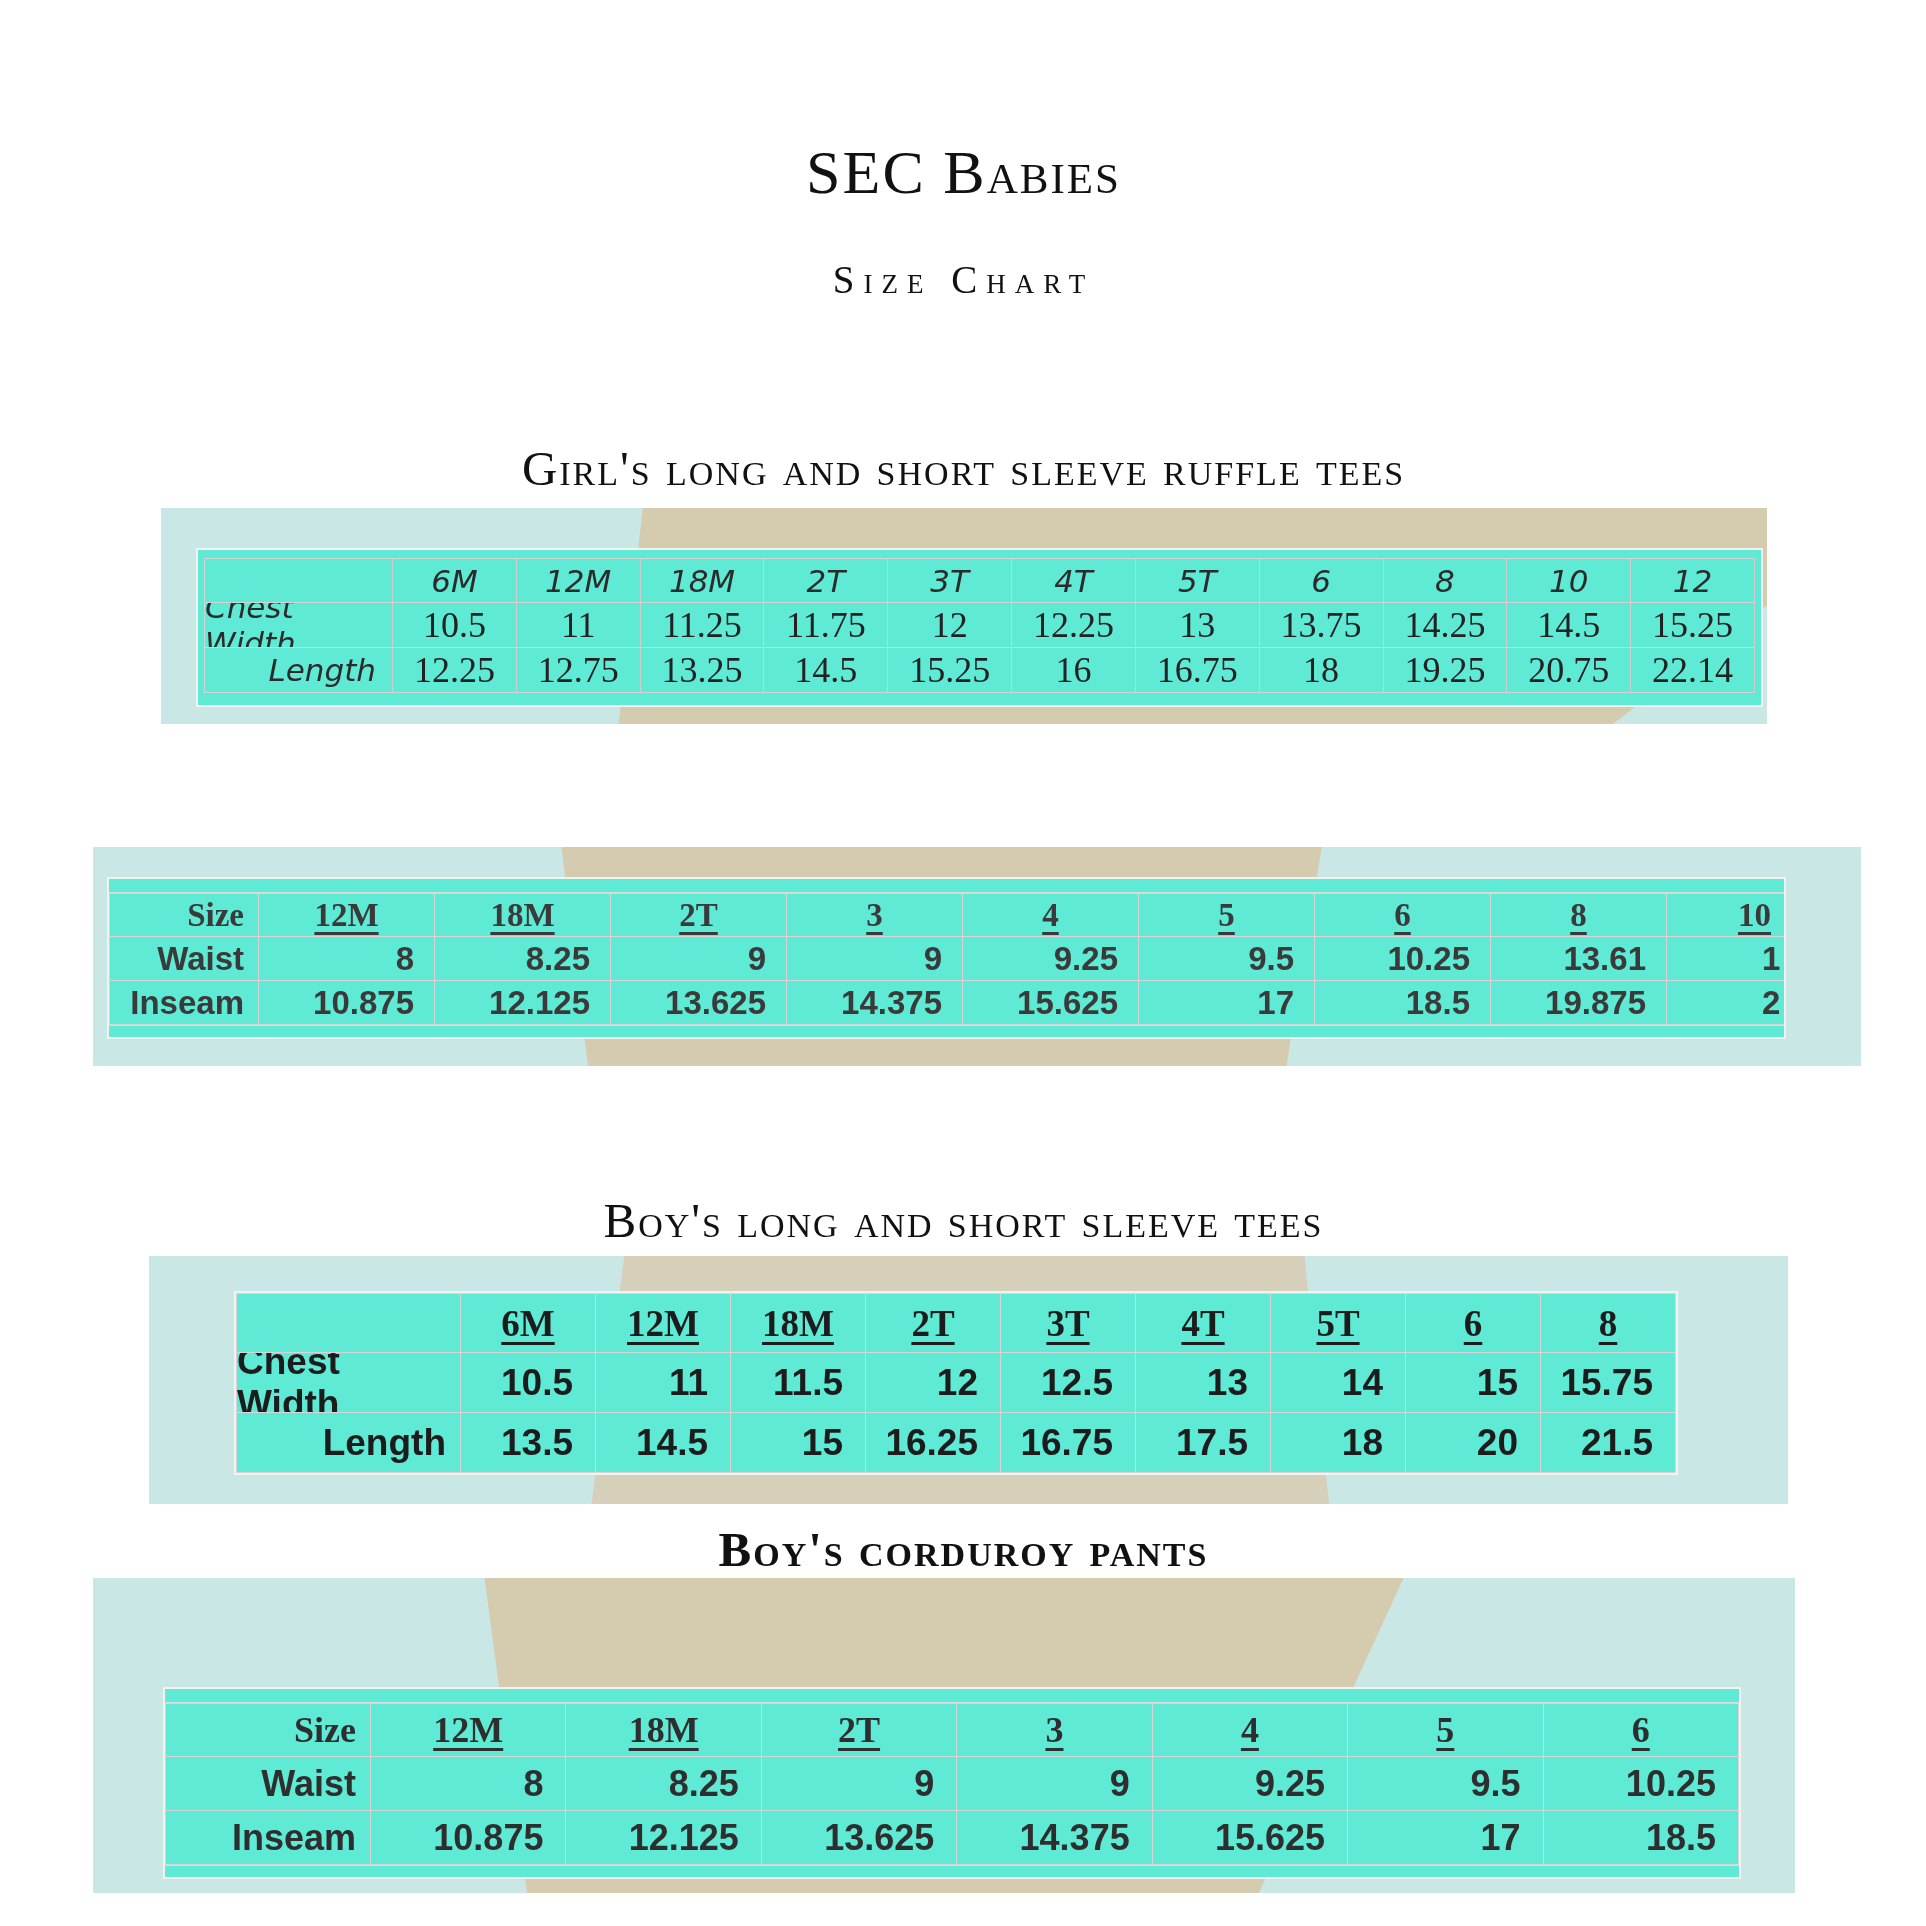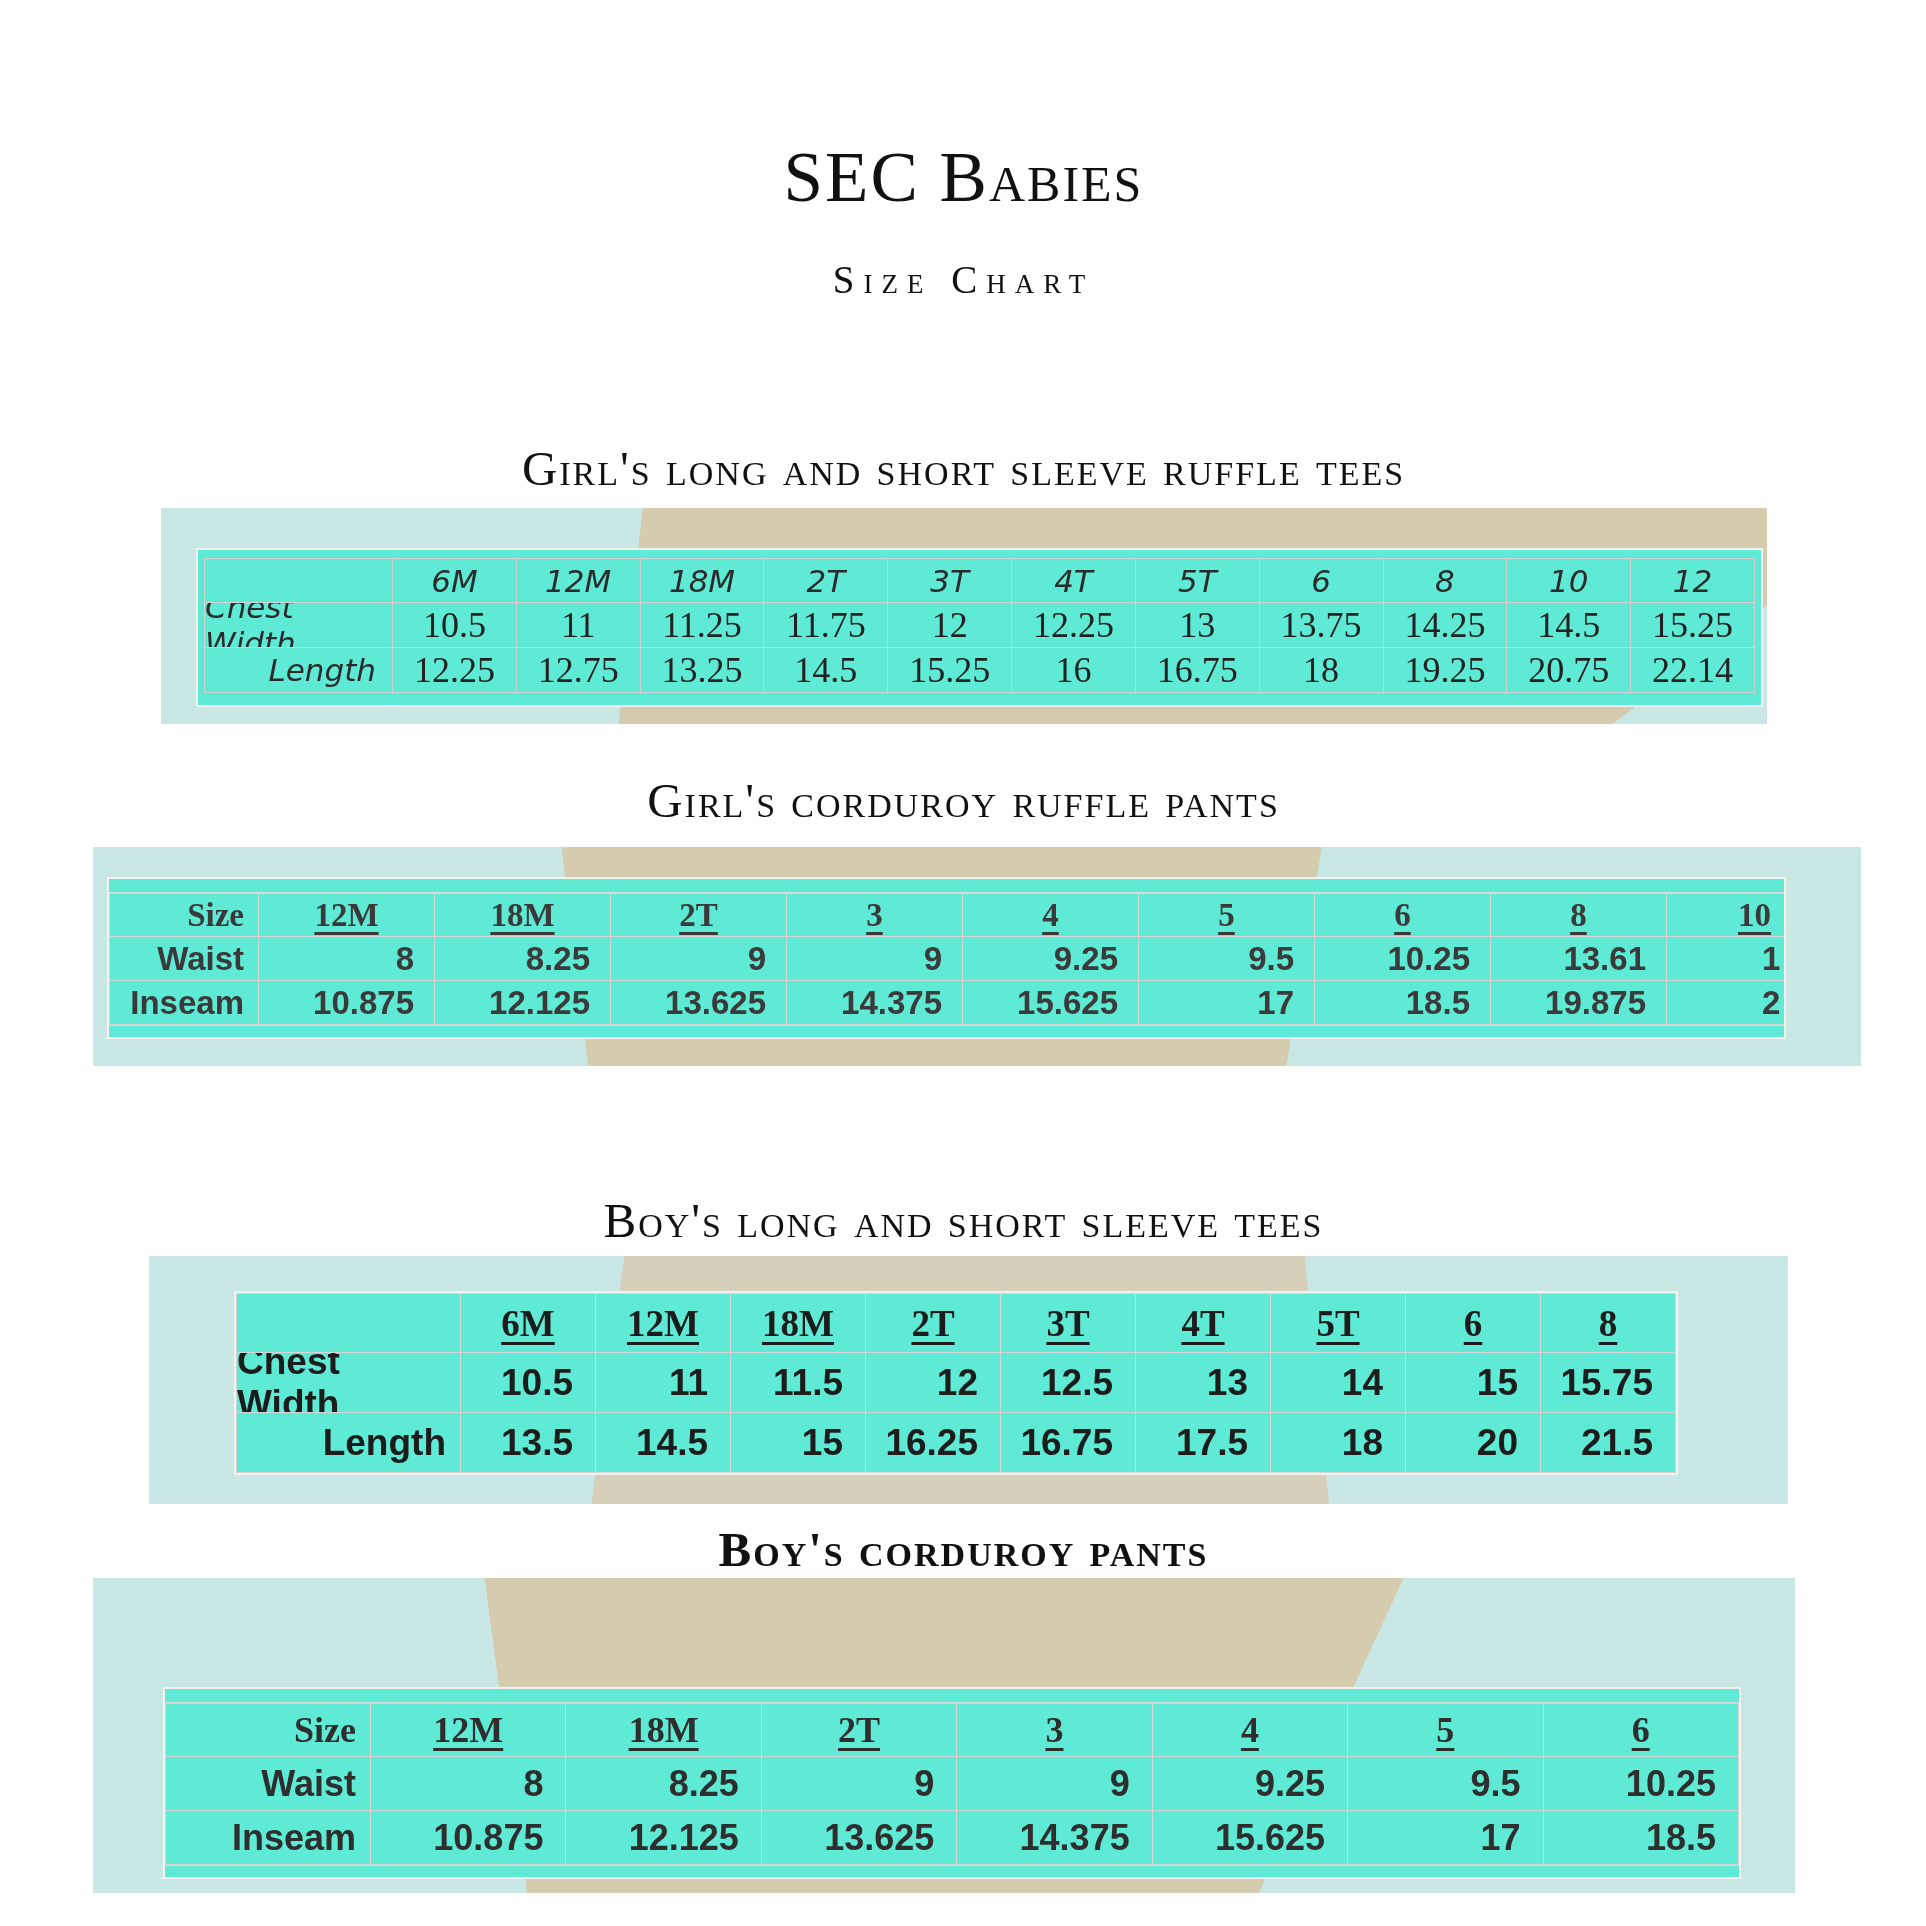--- a/index.html
+++ b/index.html
@@ -2,21 +2,21 @@
 <html><head>
 <meta charset="utf-8">
 <style>
   html,body{margin:0;padding:0;background:#ffffff;}
   .page{
     position:relative;width:1927px;height:1927px;background:#ffffff;overflow:hidden;
     font-family:"Liberation Serif", serif;color:#111;
   }
   
   .center-text{position:absolute;left:0;width:100%;text-align:center;white-space:nowrap;}
-  .title{top:137px;font-size:71px;font-variant:small-caps;letter-spacing:2px;}
+  .title{top:137px;font-size:62px;font-variant:small-caps;letter-spacing:2px;}
   .subtitle{top:257px;font-size:39px;font-variant:small-caps;letter-spacing:9px;}
   .sec-h{font-size:49px;font-variant:small-caps;letter-spacing:2px;}
   .h1{top:440px;} .h2{top:772px;} .h3{top:1192px;} .h4{top:1521px;font-weight:bold;}
   
   .band{position:absolute;background:#c9e7e5;}
   .band .tan{position:absolute;inset:0;background:#d5cbae;}
   .band1{left:161px;top:508px;width:1606px;height:216px;}
   .band1 .tan{clip-path:polygon(30% 0%,100% 0%,100% 45%,90.4% 100%,28.5% 100%);}
   .band2{left:93px;top:847px;width:1768px;height:219px;}
   .band2 .tan{clip-path:polygon(26.5% 0%,69.5% 0%,67.5% 100%,28% 100%);}
@@ -119,21 +119,20 @@
         <div class="td col val">15.25</div>
         <div class="td col val">16</div>
         <div class="td col val">16.75</div>
         <div class="td col val">18</div>
         <div class="td col val">19.25</div>
         <div class="td col val">20.75</div>
         <div class="td col val">22.14</div>
       </div>
     </div>
 
-  <div class="center-text sec-h h2">Girl's corduroy ruffle pants</div>
   <div class="band band2">
     <div class="tan"></div>
   </div>
   <div class="tbl sheet strips t2">
       <div class="tr head-row">
         <div class="td label head-label">Size</div>
         <div class="td col head">12M</div>
         <div class="td col head">18M</div>
         <div class="td col head">2T</div>
         <div class="td col head">3</div>

